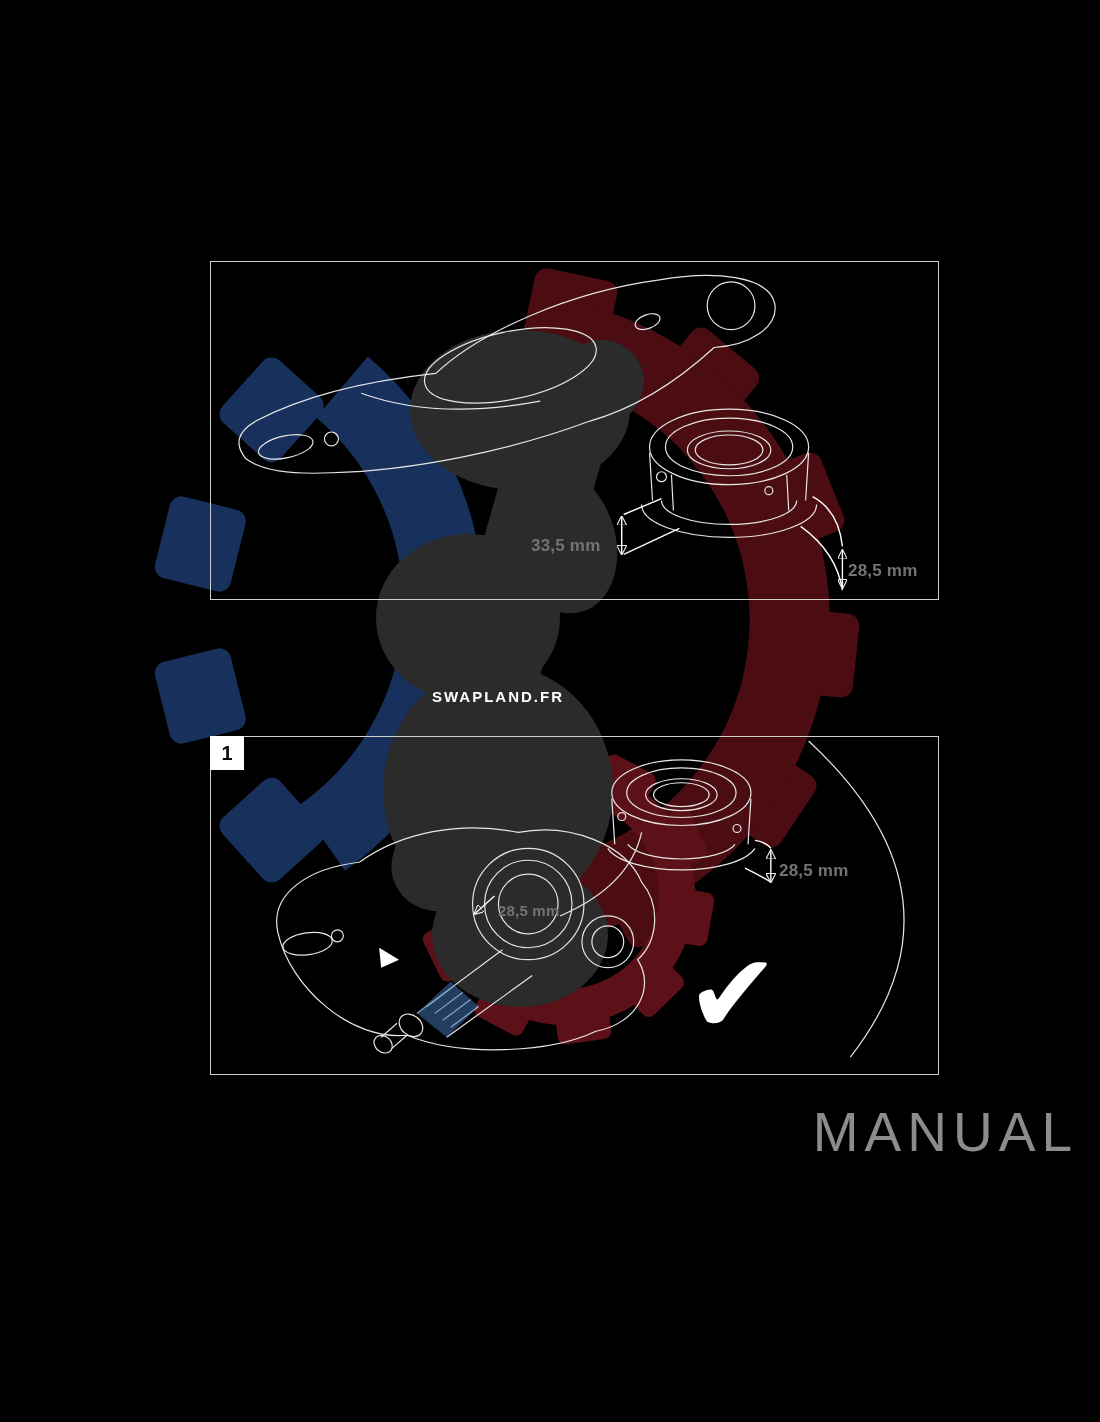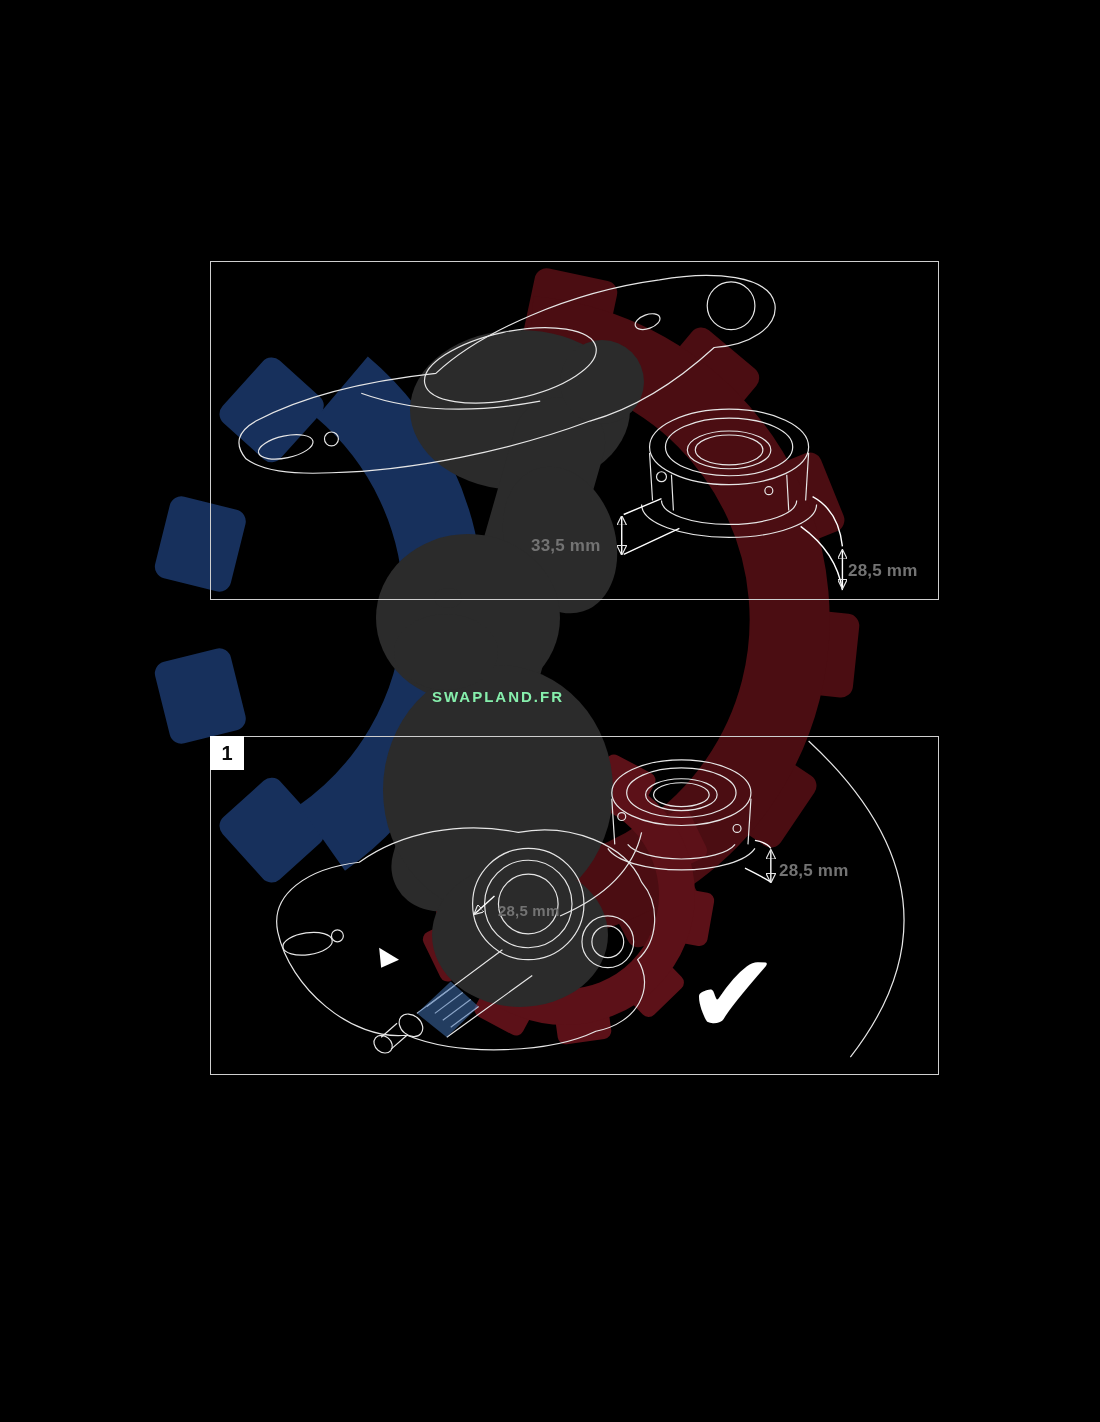--- a/index.html
+++ b/index.html
@@ -6,21 +6,21 @@
   html,body { background:#000; }
   .canvas {
     position:relative; width:1100px; height:1422px; background:#000;
     overflow:hidden; font-family:"Liberation Sans", sans-serif;
   }
   svg { display:block; }
   .wm { position:absolute; left:0; top:0; width:1100px; height:1422px; }
   .mascot * { fill:#2b2b2b; stroke:none; }
   .wm-text {
     position:absolute; left:393px; top:688px; width:210px; text-align:center;
-    color:#86efac; font-size:15px; font-weight:bold; letter-spacing:2px;
+    color:#ffffff; font-size:15px; font-weight:bold; letter-spacing:2px;
   }
   .panel {
     position:absolute; left:210px; width:729px; height:339px;
     border:1px solid #cfcfcf; background:transparent;
   }
   .panel-top { top:261px; }
   .panel-bottom { top:736px; }
   .drawing { position:absolute; left:0; top:0; width:100%; height:100%; }
   .drawing path, .drawing ellipse, .drawing circle, .drawing line, .drawing rect {
     stroke:#e6e6e6; stroke-width:1.2; fill:none;
@@ -195,14 +195,15 @@
       <g>
         <line class="dim" x1="284" y1="160" x2="264" y2="178" marker-end="url(#ah2)"></line>
       </g>
     </svg>
   </div>
   <div class="badge">1</div>
   <div class="dim-label" style="left:779px; top:861px;">28,5 mm</div>
   <div class="dim-label small" style="left:498px; top:902px;">28,5 mm</div>
   <div class="check">✔</div>
 
+  <div class="manual">MANUAL</div>
 
 </div>
 
 </body></html>

